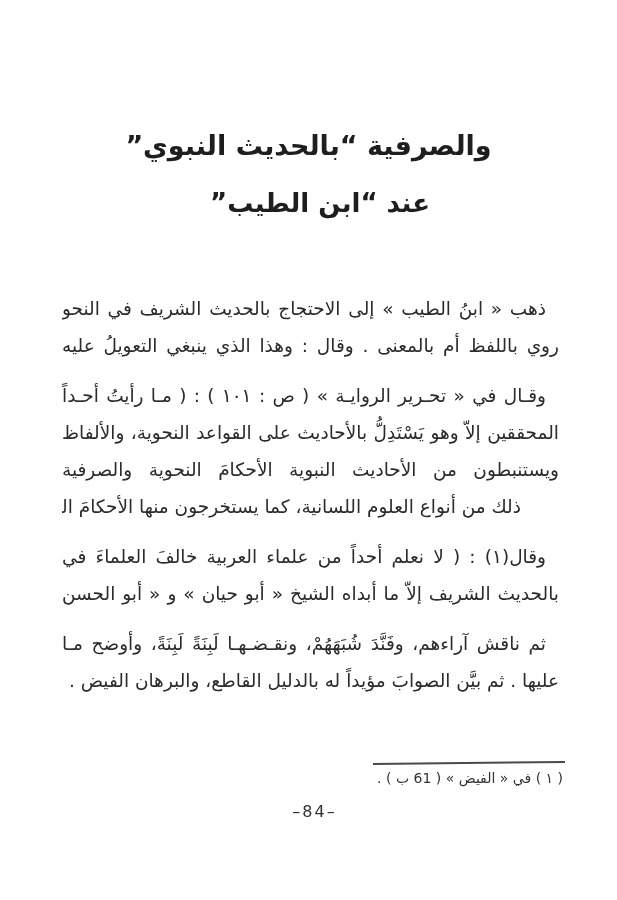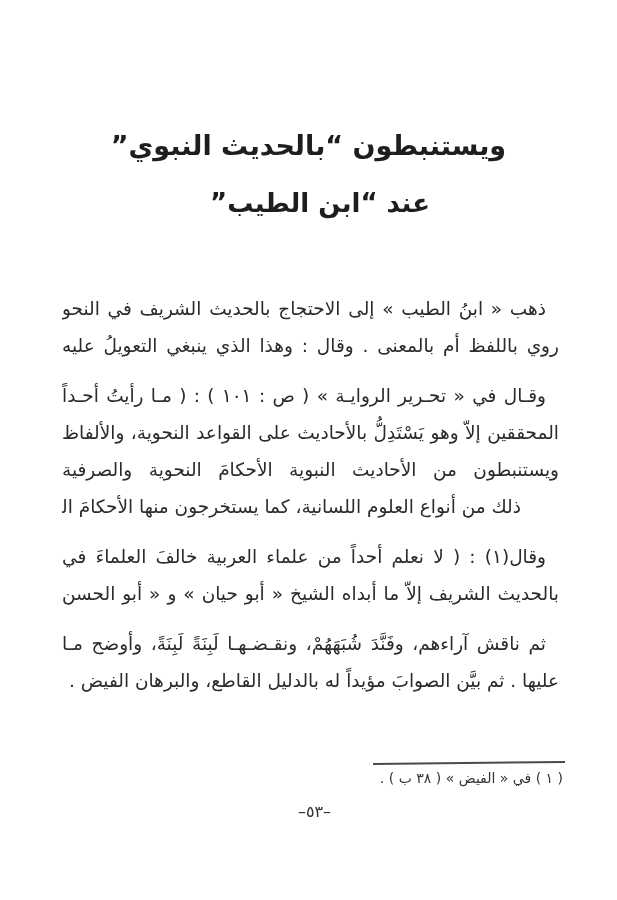--- a/index.html
+++ b/index.html
@@ -92,21 +92,21 @@
     letter-spacing: 2px;
     color: #333333;
   }
 </style>
 </head>
 <body>
 
 <div class="page">
 
   <header class="title-block">
-    <div class="title-line1">ويستنبطون “بالحديث النبوي”</div>
+    <div class="title-line1">والصرفية “بالحديث النبوي”</div>
     <div class="title-line2">عند “ابن الطيب”</div>
   </header>
 
   <main class="body-text">
 
     <p class="para">
       <span class="line j first">ذهب « ابنُ الطيب » إلى الاحتجاج بالحديث الشريف في النحو سواء</span>
       <span class="line j">روي باللفظ أم بالمعنى . وقال : وهذا الذي ينبغي التعويلُ عليه والمصير إليه .</span>
     </p>
 
@@ -124,17 +124,17 @@
 
     <p class="para">
       <span class="line j first">ثم ناقش آراءهم، وفَنَّدَ شُبَهَهُمْ، ونقـضـهـا لَبِنَةً لَبِنَةً، وأوضح مـا يُؤخـذ</span>
       <span class="line">عليها . ثم بيَّن الصوابَ مؤيداً له بالدليل القاطع، والبرهان الفيض .</span>
     </p>
 
   </main>
 
   <div class="footnote-rule"></div>
 
-  <div class="footnote-text">( ١ ) في « الفيض » ( ٣٨ ب ) .</div>
+  <div class="footnote-text">( ١ ) في « الفيض » ( 61 ب ) .</div>
 
-  <div class="page-number">–٥٣–</div>
+  <div class="page-number">–84–</div>
 
 </div>
 
 </body></html>

